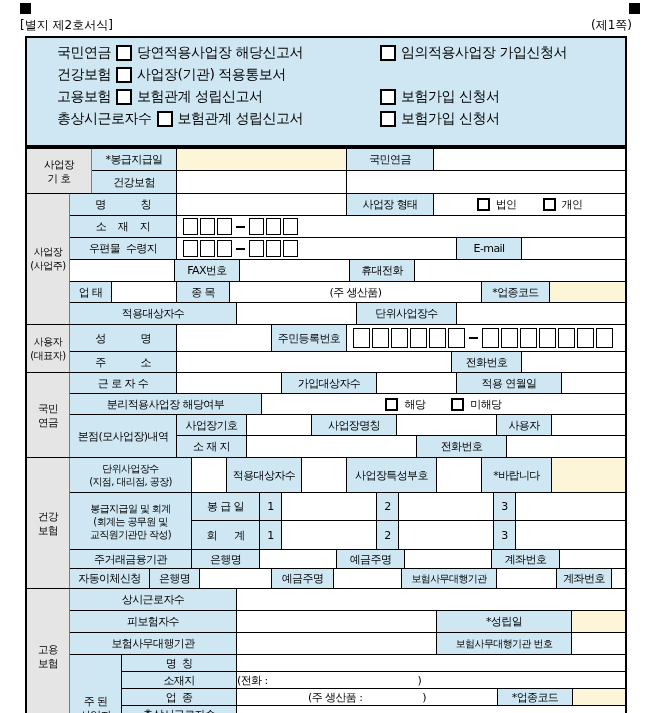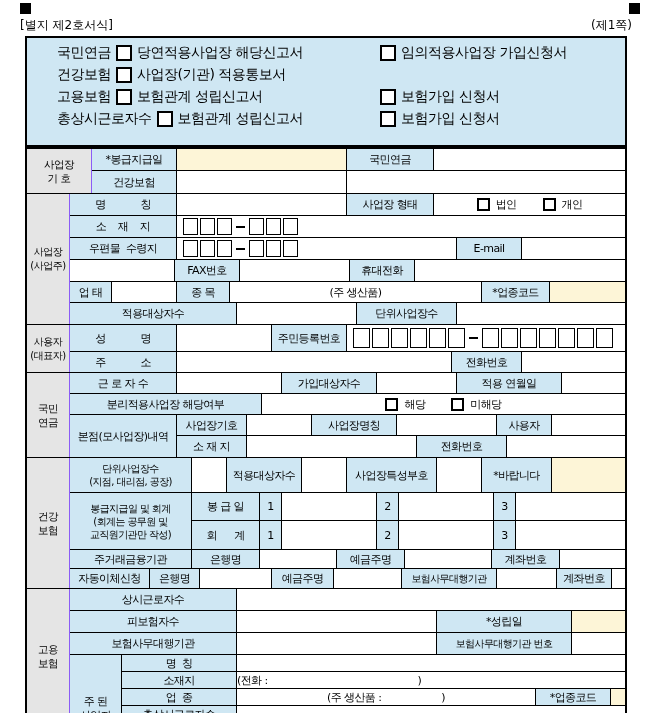--- a/index.html
+++ b/index.html
@@ -332,21 +332,21 @@
             <div class="row" style="height:17px">
               <div class="c lbl" style="width:115px">소재지</div>
               <div class="c fill" style="justify-content:flex-start">
                 <span>(전화 :</span>
                 <span class="spacer150"></span>
                 <span style="margin-right:8px">)</span>
               </div>
             </div>
             <div class="row" style="height:17px">
               <div class="c lbl" style="width:115px">업  종</div>
-              <div class="c" style="width:299px">
+              <div class="c" style="width:261px">
                 <span>(주 생산품 :</span>
                 <span class="spacer60"></span>
                 <span>)</span>
               </div>
               <div class="c lbl" style="width:75px">*업종코드</div>
               <div class="c yl fill"></div>
             </div>
             <div class="row" style="height:17px">
               <div class="c lbl" style="width:115px">총상시근로자수</div>
               <div class="c fill"></div>

